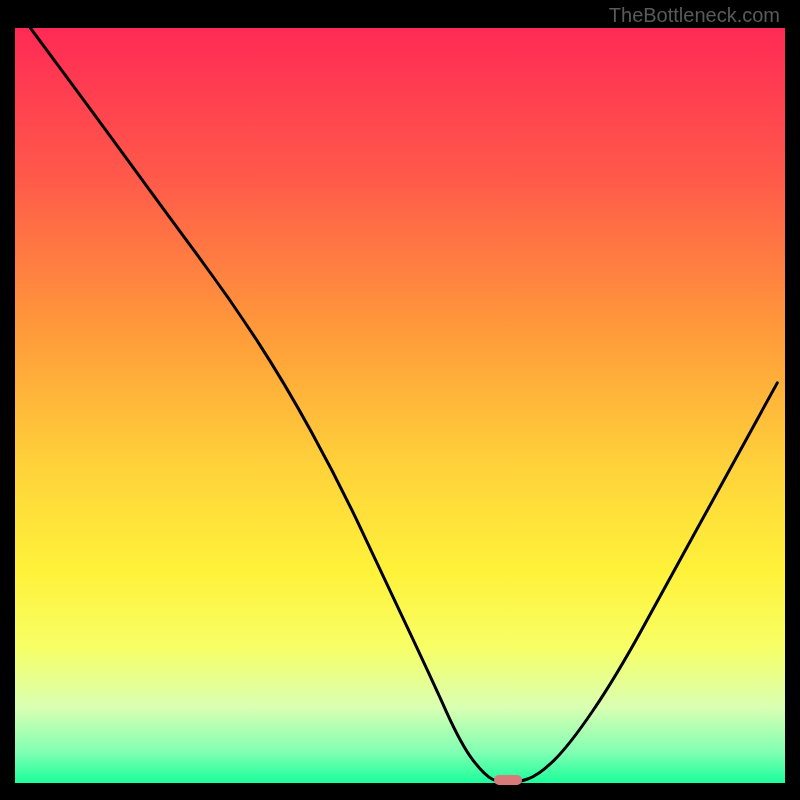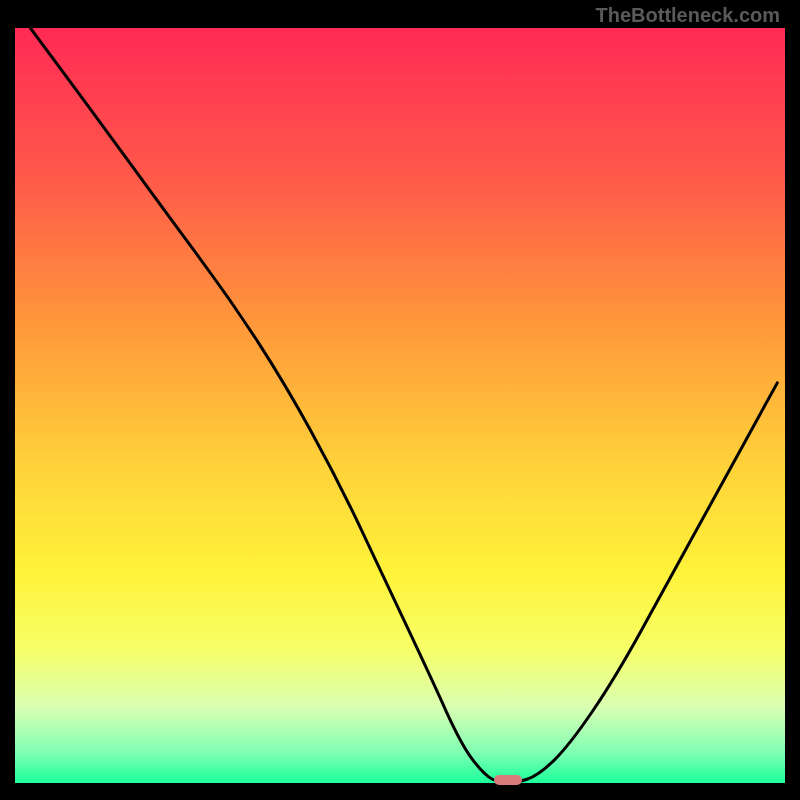--- a/index.html
+++ b/index.html
@@ -10,21 +10,21 @@
     background: #000;
     position: relative;
     font-family: Arial, sans-serif;
   }
   .watermark {
     position: absolute;
     top: 4px;
     right: 20px;
     color: #5a5a5a;
     font-size: 20px;
-    font-weight: 700;
+    font-weight: 400;
     z-index: 10;
   }
   .frame {
     position: absolute;
     top: 28px;
     left: 15px;
     width: 770px;
     height: 755px;
     background: #000;
   }

